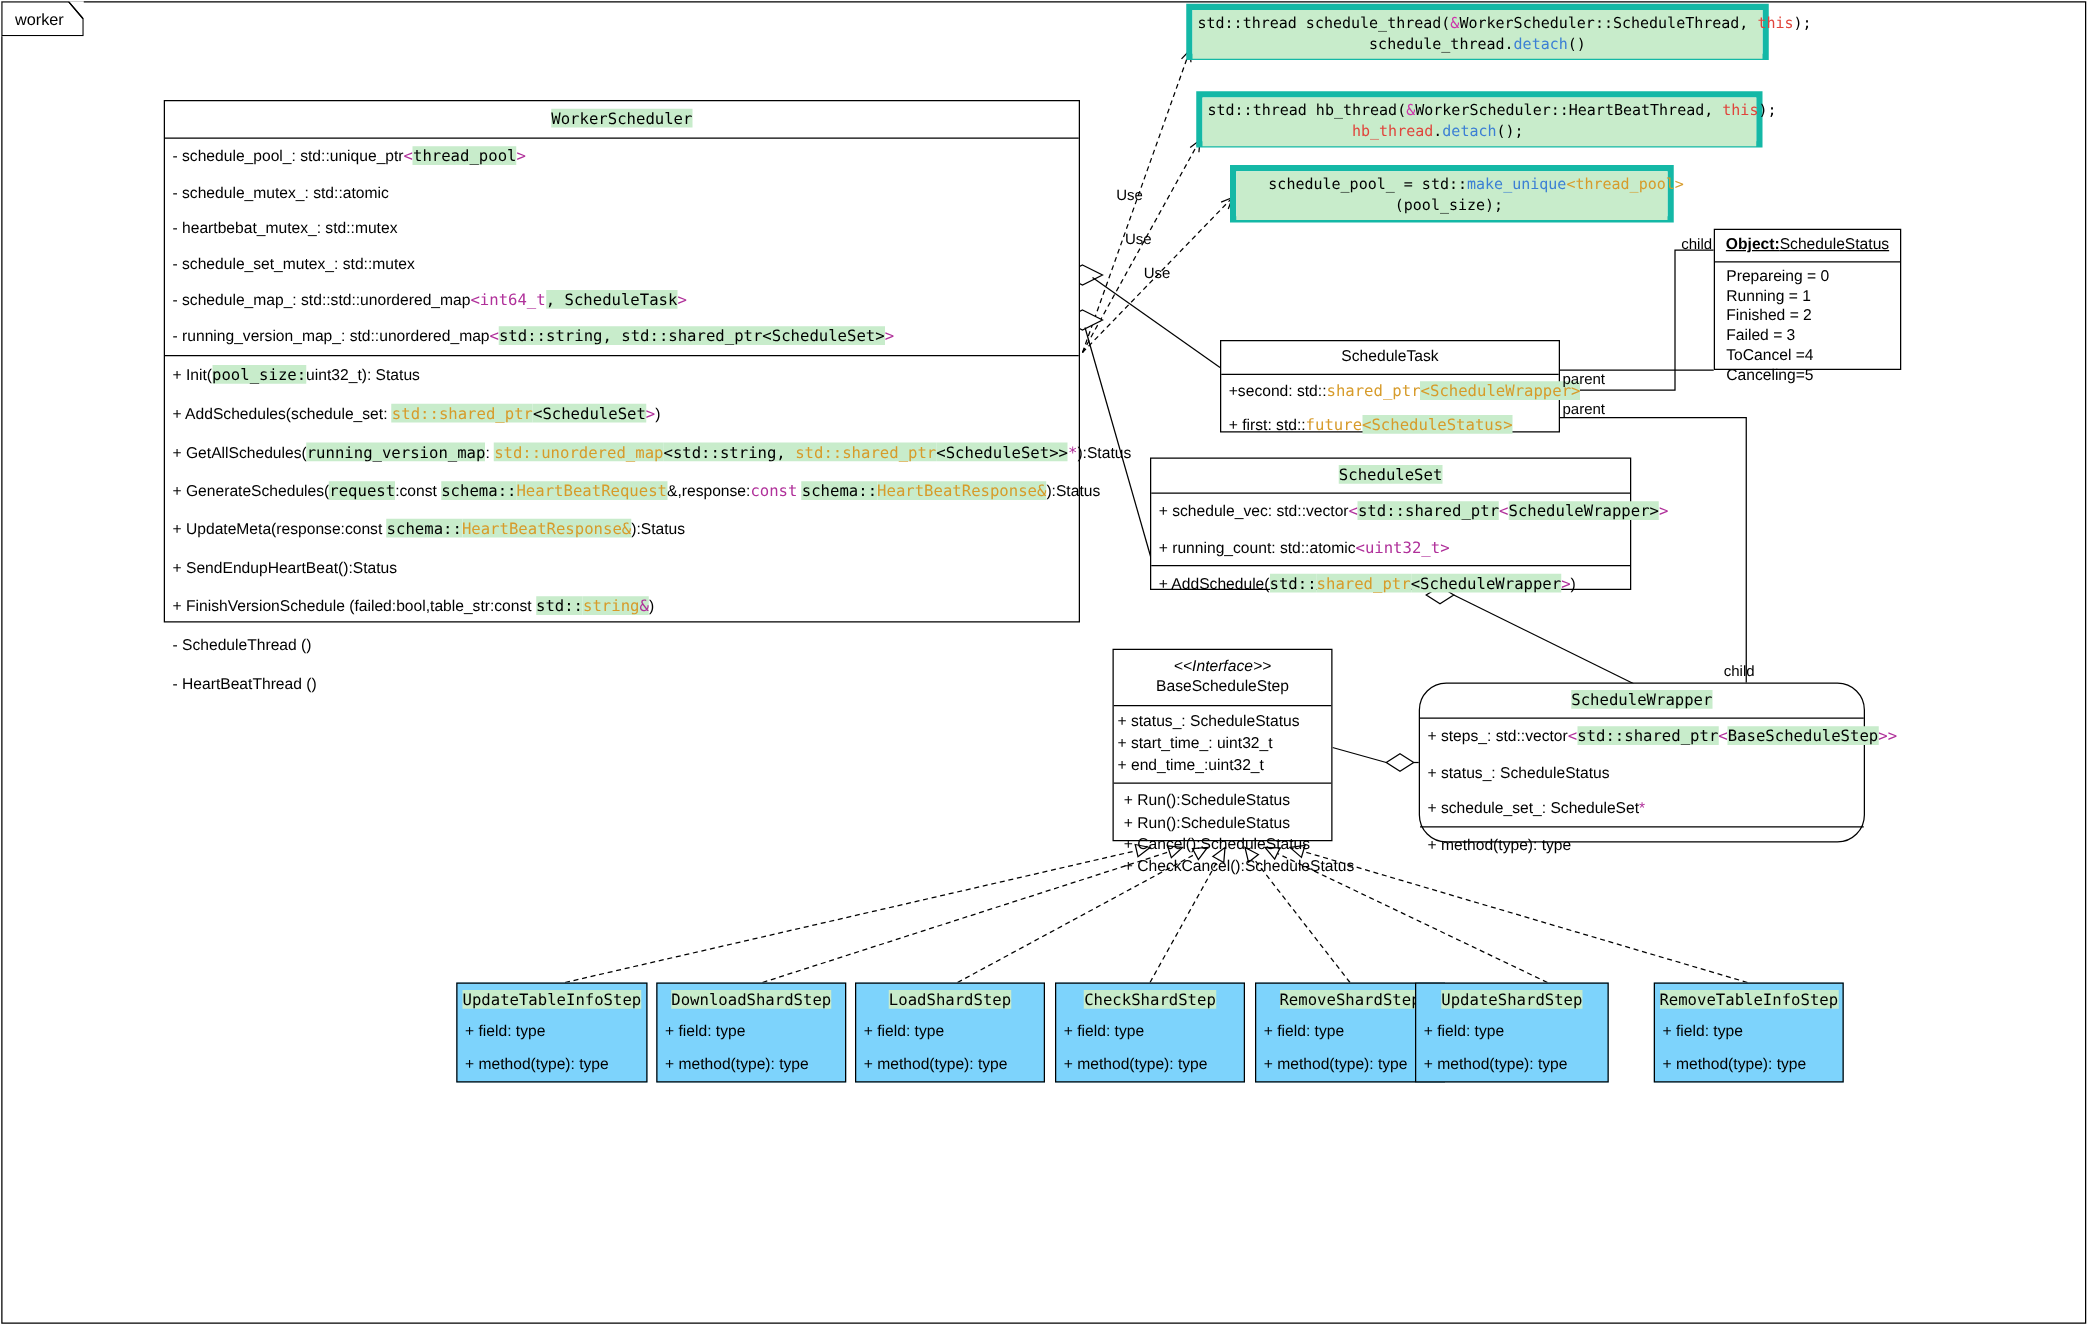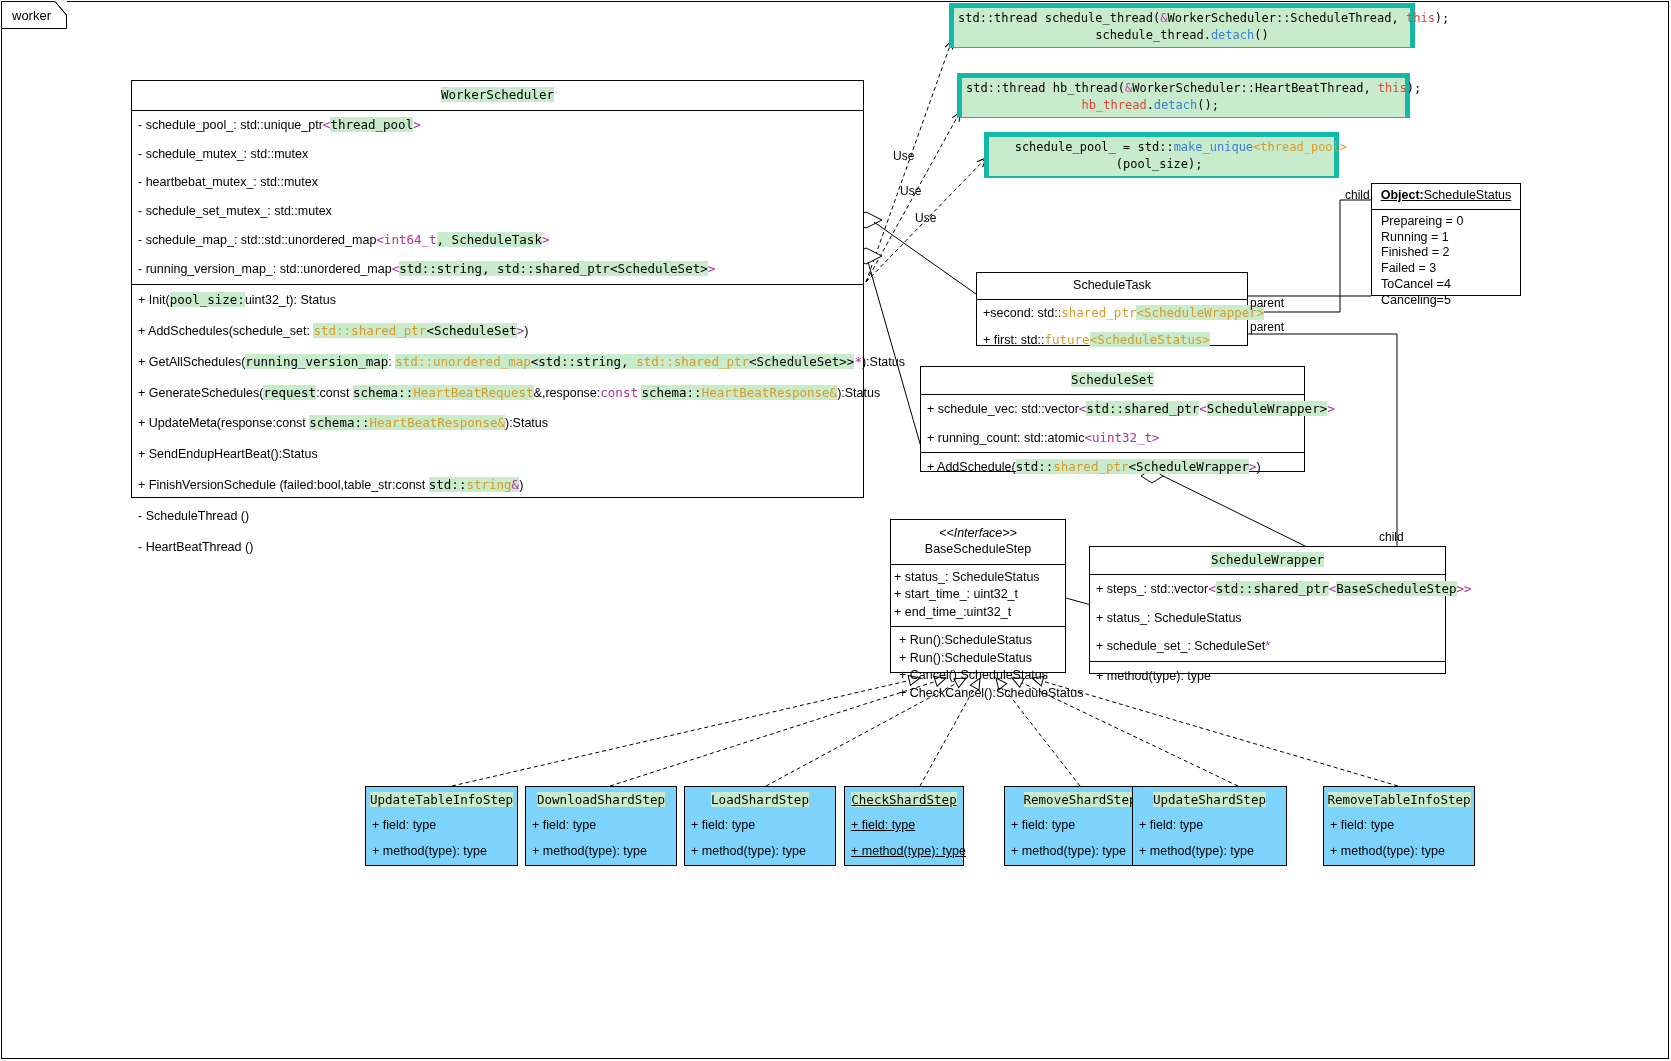--- a/index.html
+++ b/index.html
@@ -119,21 +119,21 @@
 
   
   #base-schedule-step { left: 890px; top: 519px; width: 176px; height: 154px; font-size: 12.5px; }
   #base-schedule-step .hdr { padding: 5px 4px 6px; line-height: 1.3; }
   #base-schedule-step .hdr i { font-style: italic; }
   #base-schedule-step .row { padding: 0 3px; line-height: 1.42; }
   #base-schedule-step .sect.attrs { padding: 4px 0 4px; }
   #base-schedule-step .sect.ops { padding: 5px 0 3px 5px; }
 
   
-  #schedule-wrapper { left: 1089px; top: 546px; width: 357px; height: 128px; }
+  #schedule-wrapper { left: 1135px; top: 546px; width: 357px; height: 128px; border-radius: 22px; }
   #schedule-wrapper .row { padding: 6px 6px; }
 
   
   .step-box {
     position: absolute;
     top: 786px;
     height: 80px;
     border: 1px solid #000;
     background: #7dd3fc;
     font-size: 12.5px;
@@ -208,21 +208,21 @@
     <path d="M1238 786 L1012 678" stroke="#000" stroke-width="1" fill="none" stroke-dasharray="4,3" marker-end="url(#hollowTri)"></path>
     <path d="M1398 786 L1032 678" stroke="#000" stroke-width="1" fill="none" stroke-dasharray="4,3" marker-end="url(#hollowTri)"></path>
   </svg>
 
   <div class="uml" id="worker-scheduler">
     <div class="sect">
       <div class="hdr"><span class="mono hl">WorkerScheduler</span></div>
     </div>
     <div class="sect attrs">
       <div class="row">- schedule_pool_: std::unique_ptr<span class="mono pur">&lt;</span><span class="mono hl">thread_pool</span><span class="mono pur">&gt;</span></div>
-      <div class="row">- schedule_mutex_: std::mutex</div>
+      <div class="row">- schedule_mutex_: std::atomic</div>
       <div class="row">- heartbebat_mutex_: std::mutex</div>
       <div class="row">- schedule_set_mutex_: std::mutex</div>
       <div class="row">- schedule_map_: std::std::unordered_map<span class="mono pur">&lt;int64_t</span><span class="mono hl">, ScheduleTask</span><span class="mono pur">&gt;</span></div>
       <div class="row">- running_version_map_: std::unordered_map<span class="mono pur">&lt;</span><span class="mono hl">std::string, std::shared_ptr&lt;ScheduleSet&gt;</span><span class="mono pur">&gt;</span></div>
     </div>
     <div class="sect ops">
       <div class="row">+ Init(<span class="mono hl">pool_size:</span>uint32_t): Status</div>
       <div class="row">+ AddSchedules(schedule_set: <span class="mono hl ora">std::shared_ptr</span><span class="mono hl">&lt;ScheduleSet</span><span class="mono pur">&gt;</span>)</div>
       <div class="row">+ GetAllSchedules(<span class="mono hl">running_version_map</span>: <span class="mono hl ora">std::unordered_map</span><span class="mono hl">&lt;std::string, </span><span class="mono hl ora">std::shared_ptr</span><span class="mono hl">&lt;ScheduleSet&gt;&gt;</span><span class="mono pur">*</span>):Status</div>
       <div class="row">+ GenerateSchedules(<span class="mono hl">request</span>:const <span class="mono hl">schema::</span><span class="mono hl ora">HeartBeatRequest</span>&amp;,response:<span class="mono pur">const</span> <span class="mono hl">schema::</span><span class="mono hl ora">HeartBeatResponse&amp;</span>):Status</div>
@@ -328,21 +328,21 @@
   <div class="step-box" id="step-1" style="left:525px;width:152px;">
     <div class="sect hdr"><span class="mono hl">DownloadShardStep</span></div>
     <div class="sect row">+ field: type</div>
     <div class="sect row">+ method(type): type</div>
   </div>
   <div class="step-box" id="step-2" style="left:684px;width:152px;">
     <div class="sect hdr"><span class="mono hl">LoadShardStep</span></div>
     <div class="sect row">+ field: type</div>
     <div class="sect row">+ method(type): type</div>
   </div>
-  <div class="step-box" id="step-3" style="left:844px;width:120px;text-decoration:underline;">
+  <div class="step-box" id="step-3" style="left:844px;width:152px;">
     <div class="sect hdr"><span class="mono hl">CheckShardStep</span></div>
     <div class="sect row">+ field: type</div>
     <div class="sect row">+ method(type): type</div>
   </div>
   <div class="step-box" id="step-4" style="left:1004px;width:152px;">
     <div class="sect hdr"><span class="mono hl">RemoveShardStep</span></div>
     <div class="sect row">+ field: type</div>
     <div class="sect row">+ method(type): type</div>
   </div>
   <div class="step-box" id="step-5" style="left:1132px;width:155px;">

